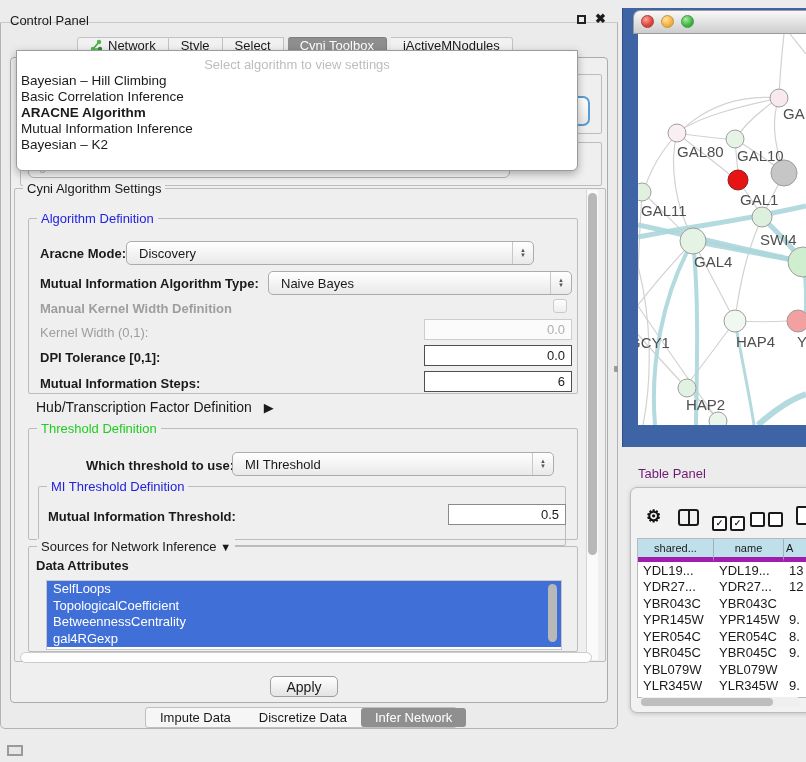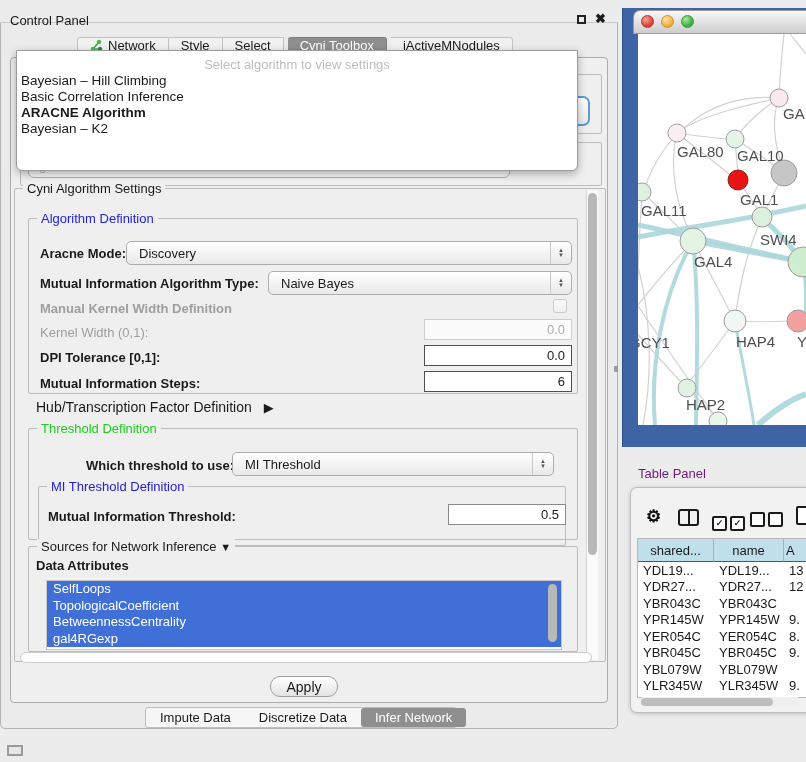--- a/index.html
+++ b/index.html
@@ -65,21 +65,21 @@
   .fld.dis{background:#FBFBFB;border:1px solid #CDCDCD;color:#AFAFAF}
   .chk{width:14px;height:14px;border:1px solid #CACACA;border-radius:3px;background:linear-gradient(#FDFDFD,#EEEEEE)}
 
   .vscroll{background:#FAFAFA;border-left:1px solid #D6D6D6}
   .vthumb{background:#B8B8B8;border-radius:5px}
   .hscroll{background:#FDFDFD;border:1px solid #CBCBCB;border-radius:6px}
 
   .attr-list{background:#FFF;border:1px solid #C8C8C8;overflow:hidden}
   .aitem{height:16.5px;line-height:16.5px;font-size:13px;padding-left:6px;background:#3F6FD7;color:#FFF;white-space:nowrap}
 
-  .btn{border:1px solid #9E9E9E;border-radius:10px;background:linear-gradient(#FFFFFF,#E3E3E3);
+  .btn{border:1px solid #9E9E9E;border-radius:5px;background:linear-gradient(#FFFFFF,#E3E3E3);
        font-size:14px;display:flex;align-items:center;justify-content:center}
 
   .btabbar{left:145px;top:707px;width:312px;height:21px;display:flex;background:#F6F6F6;
            border:1px solid #BFBFBF;border-radius:3px}
   .btab{font-size:13px;display:flex;align-items:center;justify-content:flex-start;padding:0 14px;white-space:nowrap}
   .btab-sep{width:1px;background:#C6C6C6;margin:3px 0}
   .btab.sel{background:#8F8F8F;color:#FFF;border-radius:3px}
 
   .dock-ic{left:7px;top:745px;width:16px;height:11px;border:2px solid #9A9A9A;background:#E7E7E7}
   .split-dot{left:614px;top:366px;width:4px;height:6px;background:#9A9A9A;border-radius:1px}
@@ -103,21 +103,21 @@
           border-radius:7px 0 0 7px;box-shadow:0 1px 4px rgba(0,0,0,.18)}
   .gear{font-size:17px;font-weight:bold;color:#111}
   .cols-ic{width:21px;height:17px;border:2px solid #1A1A1A;border-radius:3px;display:flex}
   .cols-ic span{flex:1}
   .cols-ic span:first-child{border-right:2px solid #1A1A1A}
   .cb{width:11px;height:11px;border:2px solid #1A1A1A;border-radius:2px;display:inline-flex;
       align-items:center;justify-content:center;font-size:9px;font-weight:bold;margin-right:3px;background:#FFF}
   .page-ic{width:15px;height:19px;border:2px solid #1A1A1A;border-radius:2px;background:#FFF}
   .tbl{left:637px;top:538px;width:172px;height:160px;background:#FFF;border:1px solid #B9B9B9;overflow:hidden}
   .thead{display:flex;height:23px}
-  .th{background:#BFE0EB;border-right:1px solid #9EB4BC;border-bottom:1px solid #a21caf;font-size:13px;
+  .th{background:#BFE0EB;border-right:1px solid #9EB4BC;border-bottom:5px solid #a21caf;font-size:11px;
       display:flex;align-items:center;justify-content:center;box-sizing:border-box;overflow:hidden}
   .th.c0{width:76px}.th.c1{width:70px}.th.c2{flex:1;justify-content:flex-start;padding-left:2px}
   .tbody{position:absolute;left:0;top:23px;width:100%;height:137px;overflow:hidden}
   .tr{display:flex;height:16.5px;align-items:center}
   .td{font-size:13px;white-space:nowrap;overflow:hidden;box-sizing:border-box;padding-left:5px}
   .td.c0{width:76px}.td.c1{width:70px}.td.c2{flex:1}
   .tbl-hscroll{left:639px;top:697px;width:162px;height:10px;background:#EFEFEF;border-radius:5px}
   .tbl-hthumb{left:641px;top:698px;width:132px;height:8px;background:#BEBEBE;border-radius:4px}
 </style>
 </head>
@@ -167,21 +167,21 @@
   <div class="abs grp" style="left:14px;top:188px;width:592px;height:474px">
     <span class="grp-lg">Cyni Algorithm Settings</span>
   </div>
   <div class="abs vscroll" style="left:586px;top:190px;width:12px;height:470px"></div>
   <div class="abs vthumb" style="left:588px;top:193px;width:9px;height:362px"></div>
 
   <div class="abs grp" style="left:28px;top:218px;width:550px;height:176px">
     <span class="grp-lg lg-blue">Algorithm Definition</span>
   </div>
   <div class="abs lbl" style="left:40px;top:246px">Aracne Mode:</div>
-  <div class="abs combo" style="left:126px;top:241px;width:446px">
+  <div class="abs combo" style="left:126px;top:241px;width:408px">
     <span class="val">Discovery</span>
     <span class="step">▲<br>▼</span>
   </div>
   <div class="abs lbl" style="left:40px;top:276px">Mutual Information Algorithm Type:</div>
   <div class="abs combo" style="left:268px;top:271px;width:304px">
     <span class="val">Naive Bayes</span>
     <span class="step">▲<br>▼</span>
   </div>
   <div class="abs lbl dis" style="left:40px;top:301px">Manual Kernel Width Definition</div>
   <div class="abs chk" style="left:553px;top:299px"></div>
@@ -254,20 +254,21 @@
 
   <div class="abs dock-ic"></div>
   <div class="abs split-dot"></div>
 
   <div class="abs popup">
     <div class="ph">Select algorithm to view settings</div>
     <div class="items">
       <div class="pitem">Bayesian – Hill Climbing</div>
       <div class="pitem">Basic Correlation Inference</div>
       <div class="pitem bold">ARACNE Algorithm</div>
+      <div class="pitem">Mutual Information Inference</div>
       <div class="pitem">Bayesian – K2</div>
     </div>
   </div>
 </div>
 
 <div class="layer">
   <div class="abs desktop"></div>
   <div class="abs net-titlebar"></div>
   <div class="abs light red" style="left:641px;top:15px"></div>
   <div class="abs light yellow" style="left:661px;top:15px"></div>

